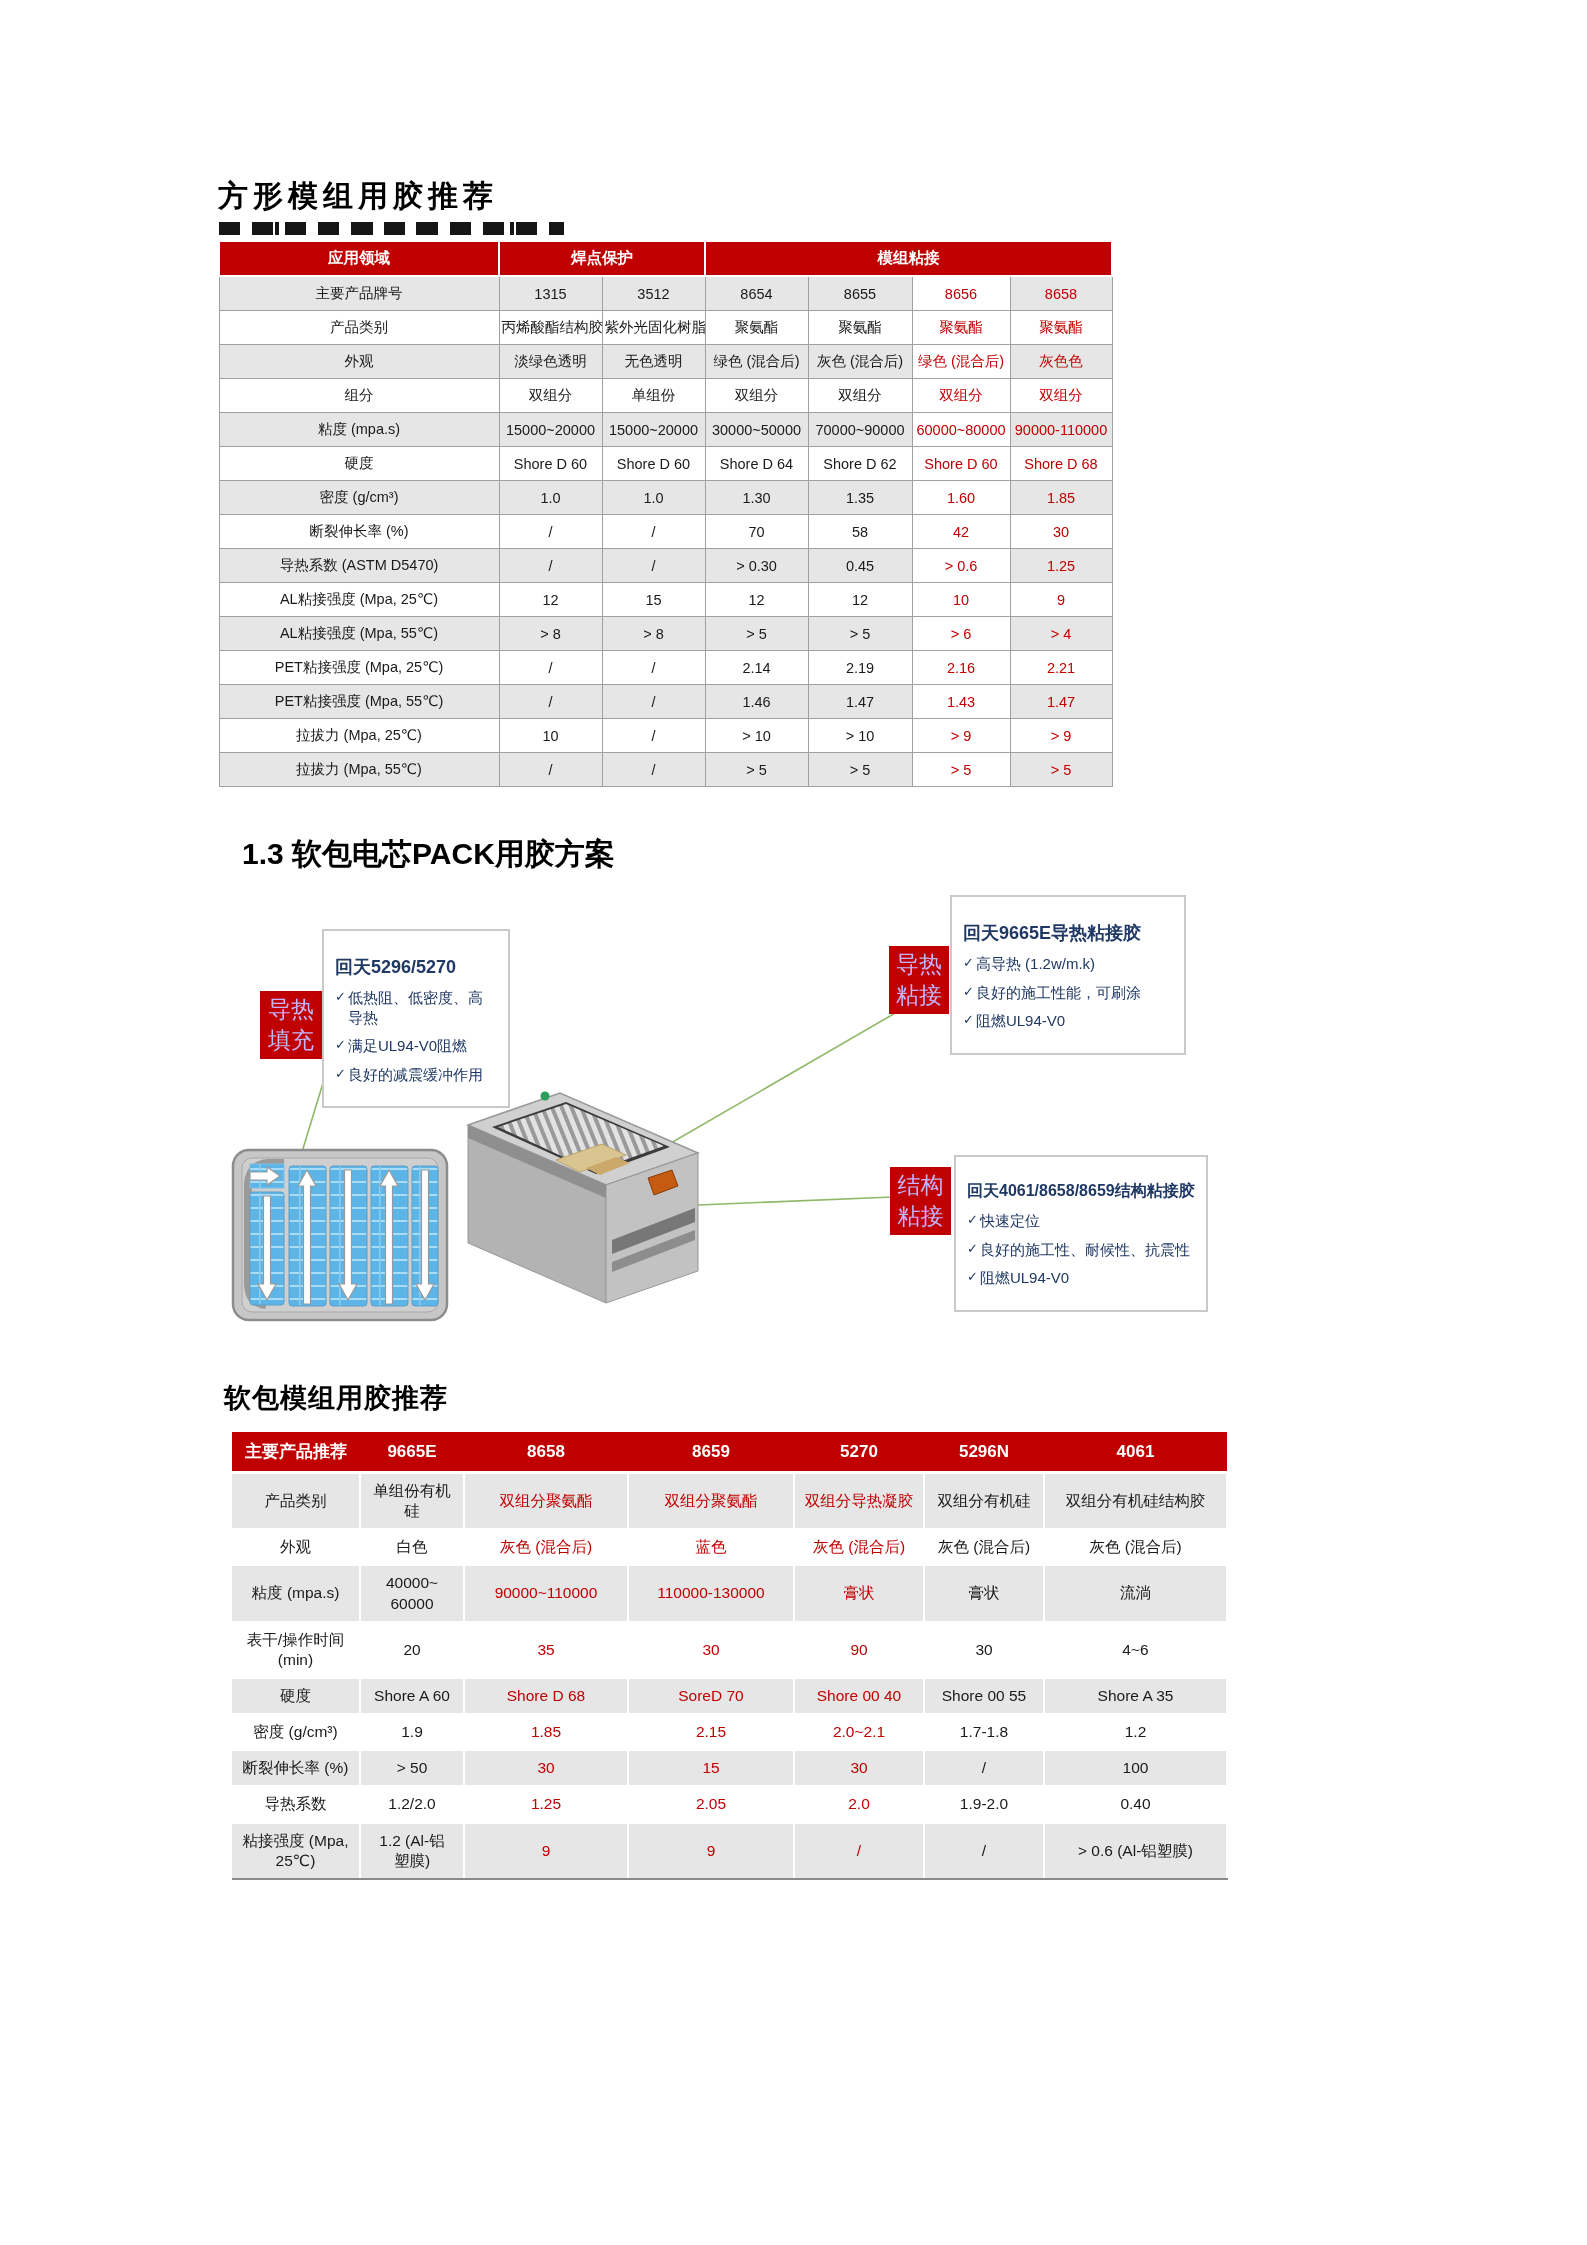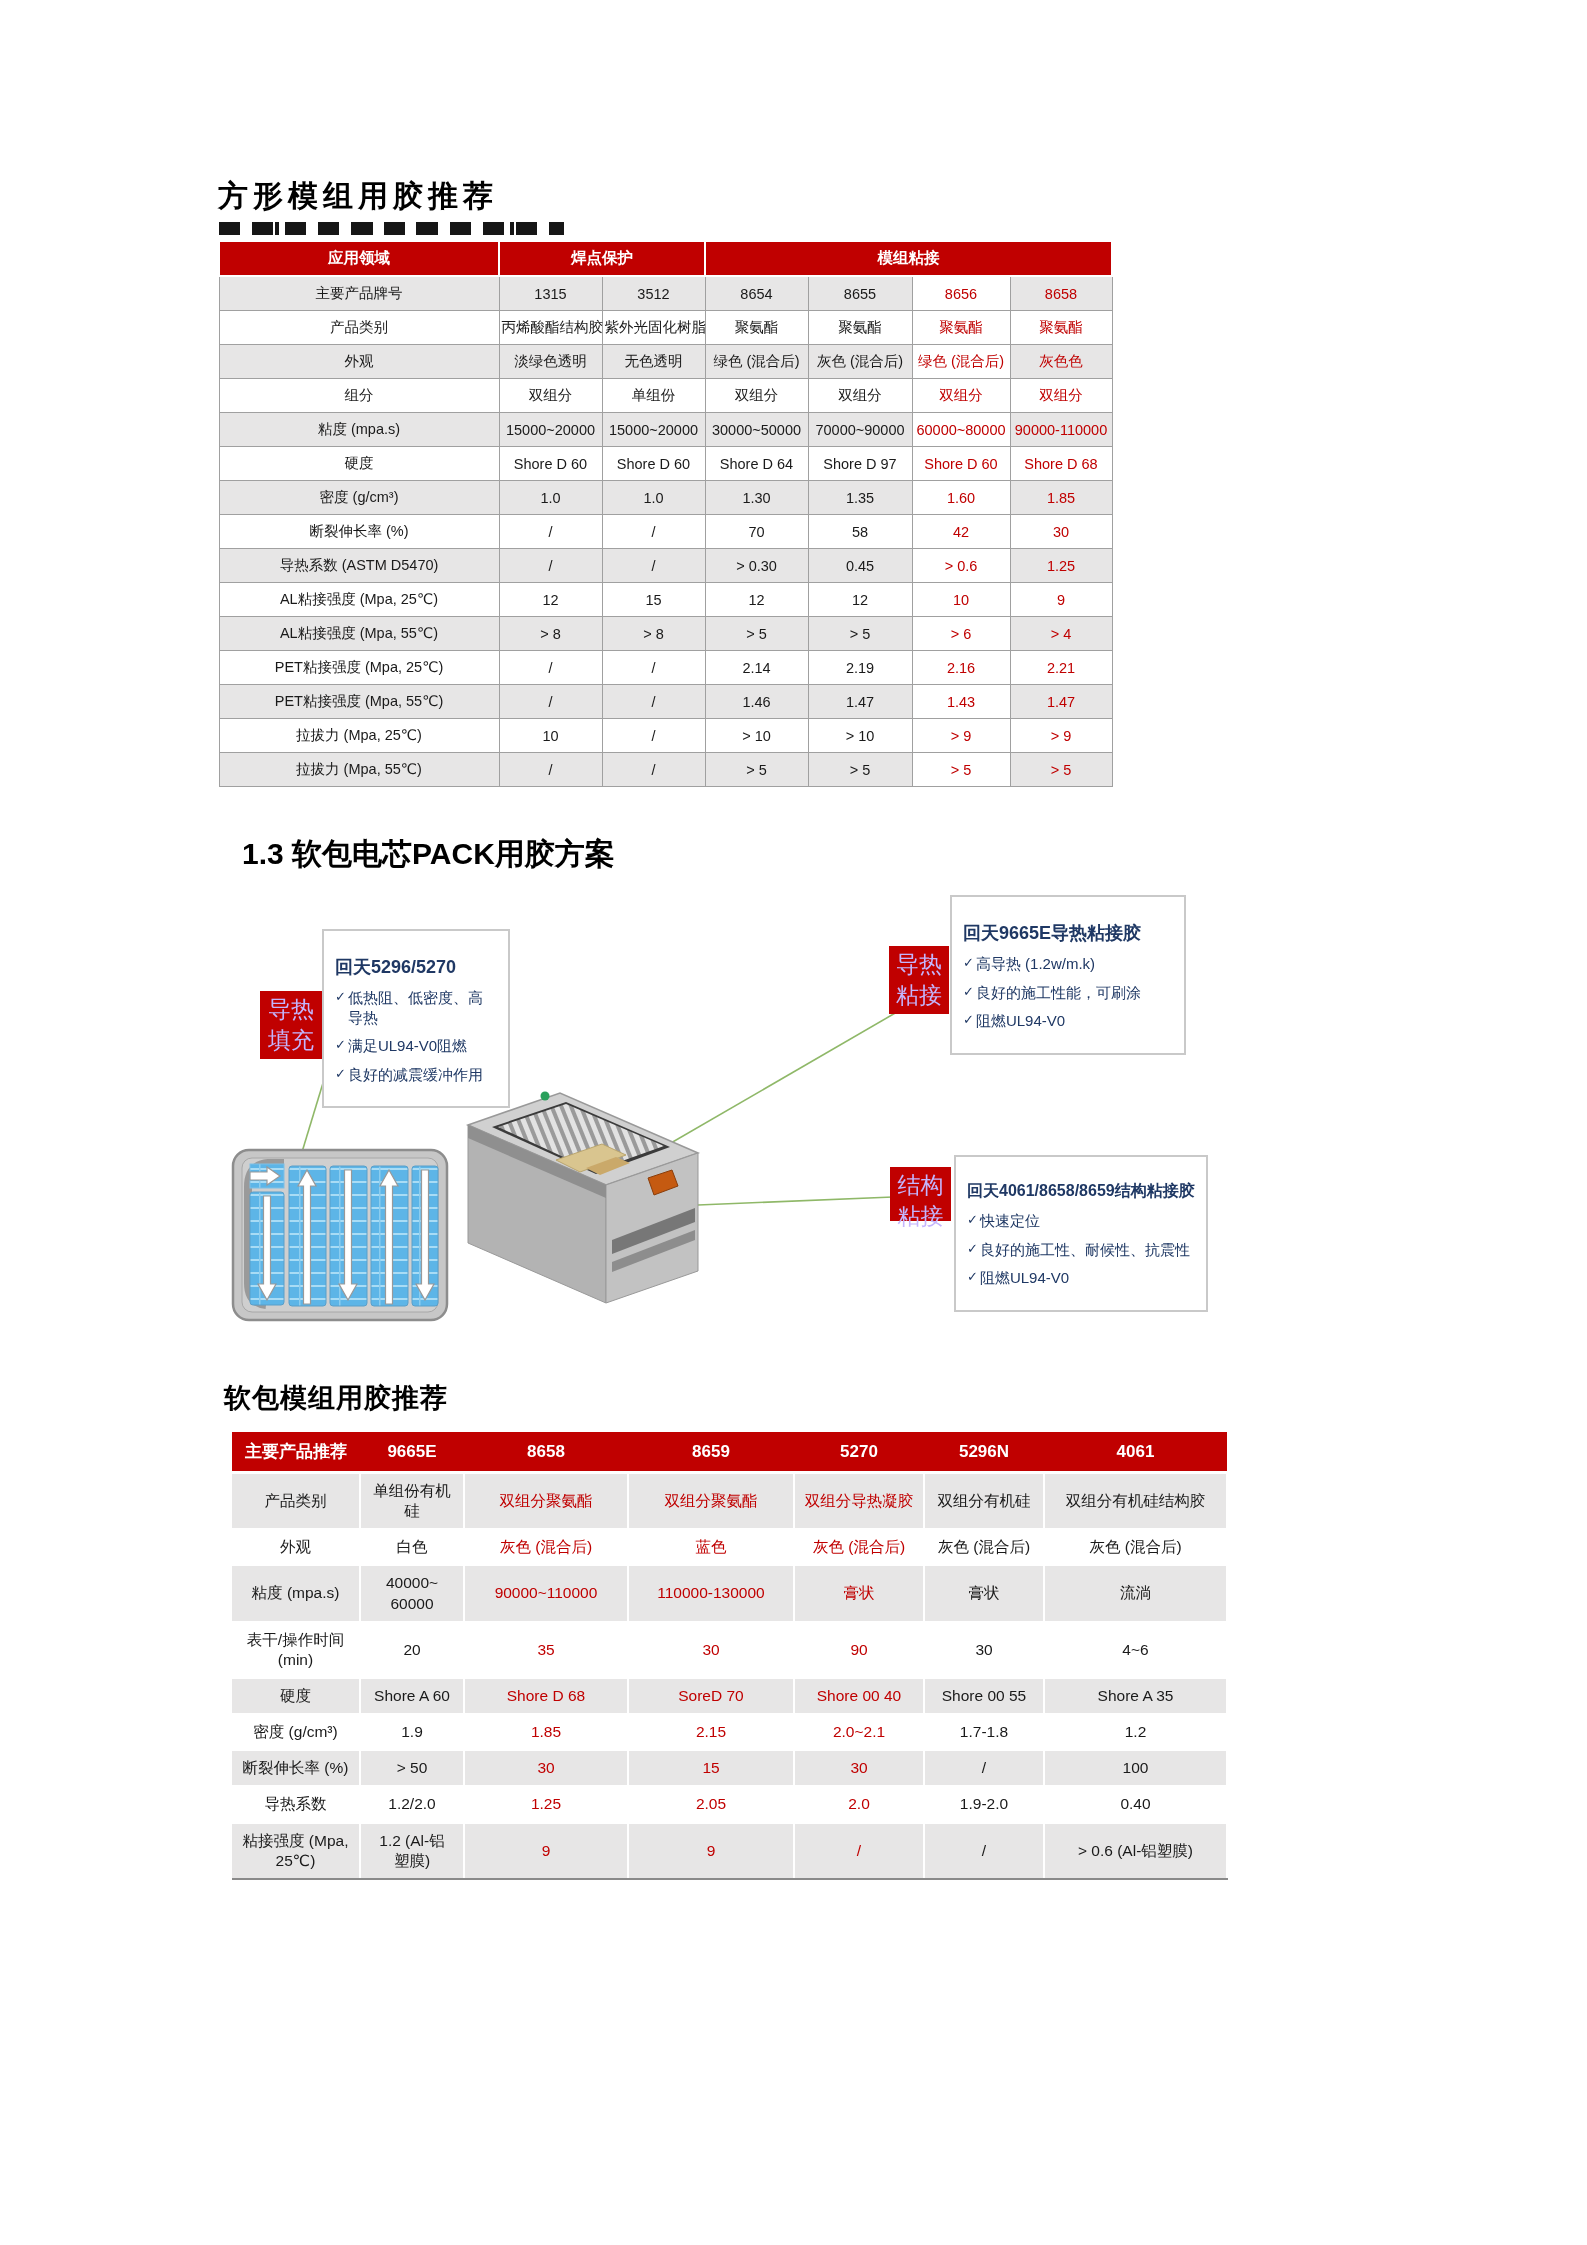--- a/index.html
+++ b/index.html
@@ -37,21 +37,21 @@
   .t2 td.red{color:#c00000;}
   .t2 tbody tr:last-child td{border-bottom:2.5px solid #8a8a8a;}
 
   
   .overlay{position:absolute;left:0;top:0;z-index:1;pointer-events:none;}
   .rlabel{position:absolute;background:#c00000;color:#c4b5fd;text-align:center;
           font-size:23px;line-height:31px;padding-top:3px;z-index:3;box-sizing:border-box;}
   .rlabel span{display:block;}
   .l1{left:260px;top:991px;width:62px;height:68px;}
   .l2{left:889px;top:946px;width:60px;height:68px;}
-  .l3{left:890px;top:1167px;width:61px;height:54px;}
+  .l3{left:890px;top:1167px;width:61px;height:68px;}
 
   .callout{position:absolute;background:#fff;border:2px solid #c9c9c9;box-sizing:border-box;
            padding:22px 11px;z-index:3;}
   .c1{left:322px;top:929px;width:188px;min-height:152px;}
   .c2{left:950px;top:895px;width:236px;min-height:150px;}
   .c3{left:954px;top:1155px;width:254px;min-height:156px;}
   .co-title{color:#1f3864;font-weight:bold;font-size:18px;margin:2px 0 6px;white-space:nowrap;}
   .c3 .co-title{font-size:16px;}
   .ci{display:flex;align-items:flex-start;color:#1f3864;font-size:15px;margin-top:9px;line-height:1.3;}
   .chk{font-size:13px;margin-right:2px;padding-top:1px;flex:0 0 auto;}
@@ -125,21 +125,21 @@
           <td>30000~50000</td>
           <td>70000~90000</td>
           <td class="red wbg">60000~80000</td>
           <td class="red">90000-110000</td>
         </tr>
         <tr>
           <td class="lbl">硬度</td>
           <td>Shore D 60</td>
           <td>Shore D 60</td>
           <td>Shore D 64</td>
-          <td>Shore D 97</td>
+          <td>Shore D 62</td>
           <td class="red wbg">Shore D 60</td>
           <td class="red">Shore D 68</td>
         </tr>
         <tr>
           <td class="lbl">密度 (g/cm³)</td>
           <td>1.0</td>
           <td>1.0</td>
           <td>1.30</td>
           <td>1.35</td>
           <td class="red wbg">1.60</td>

